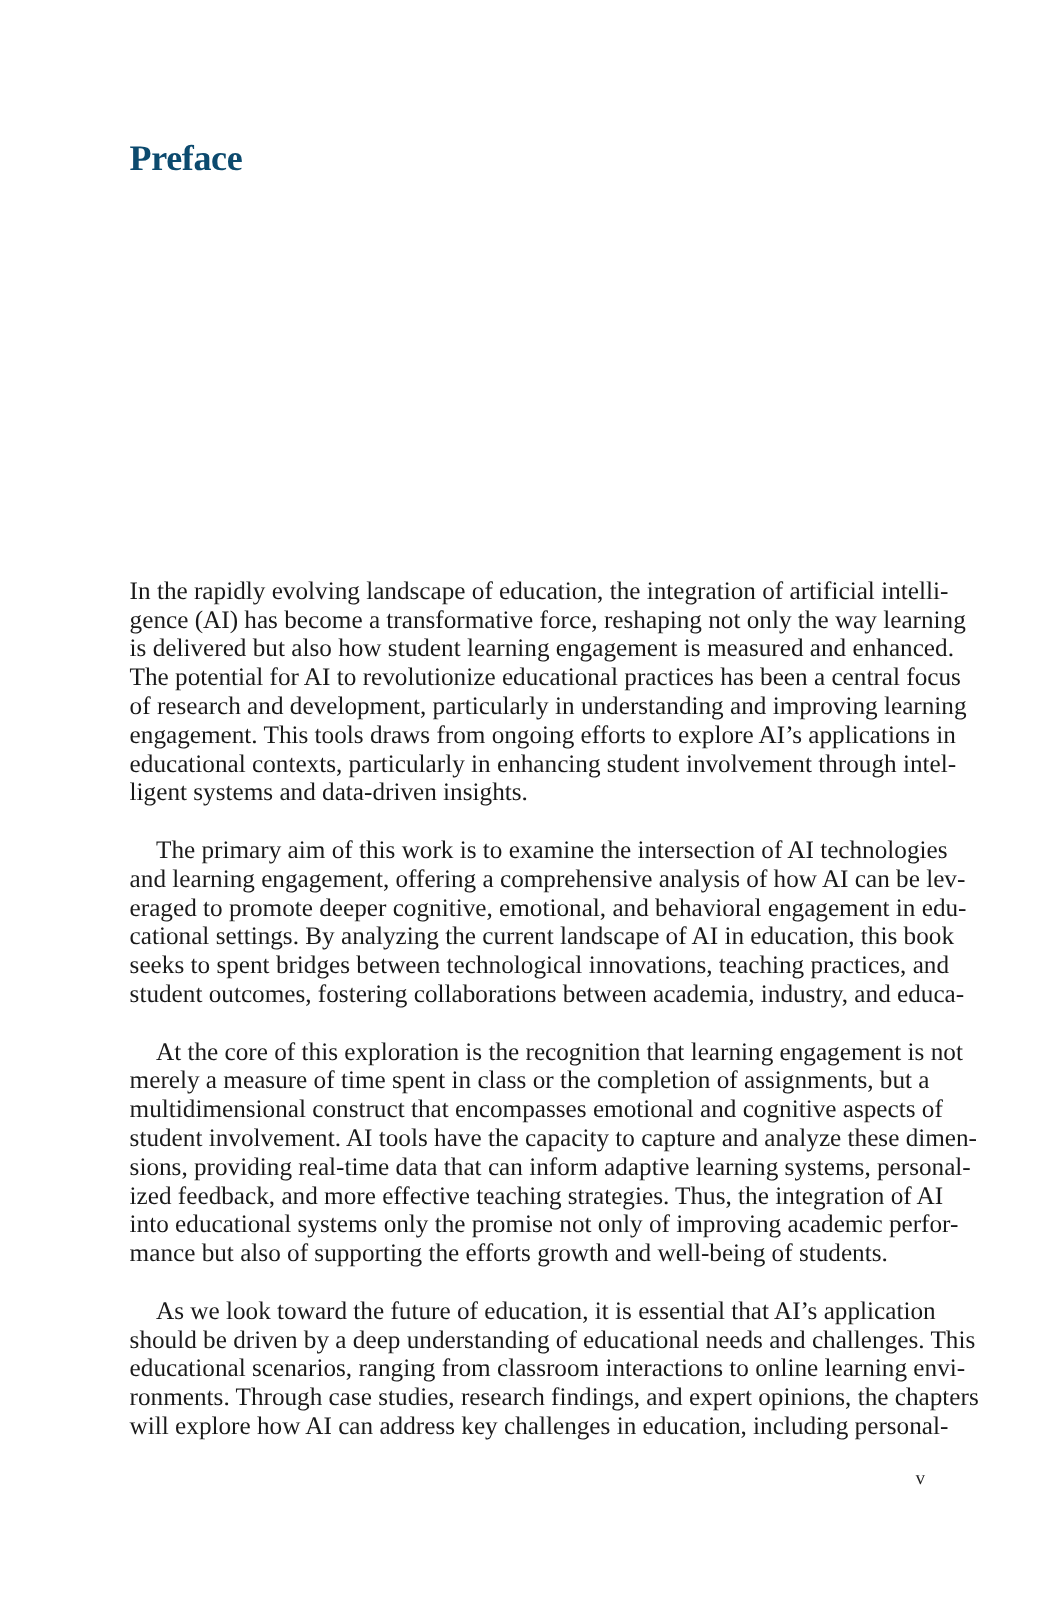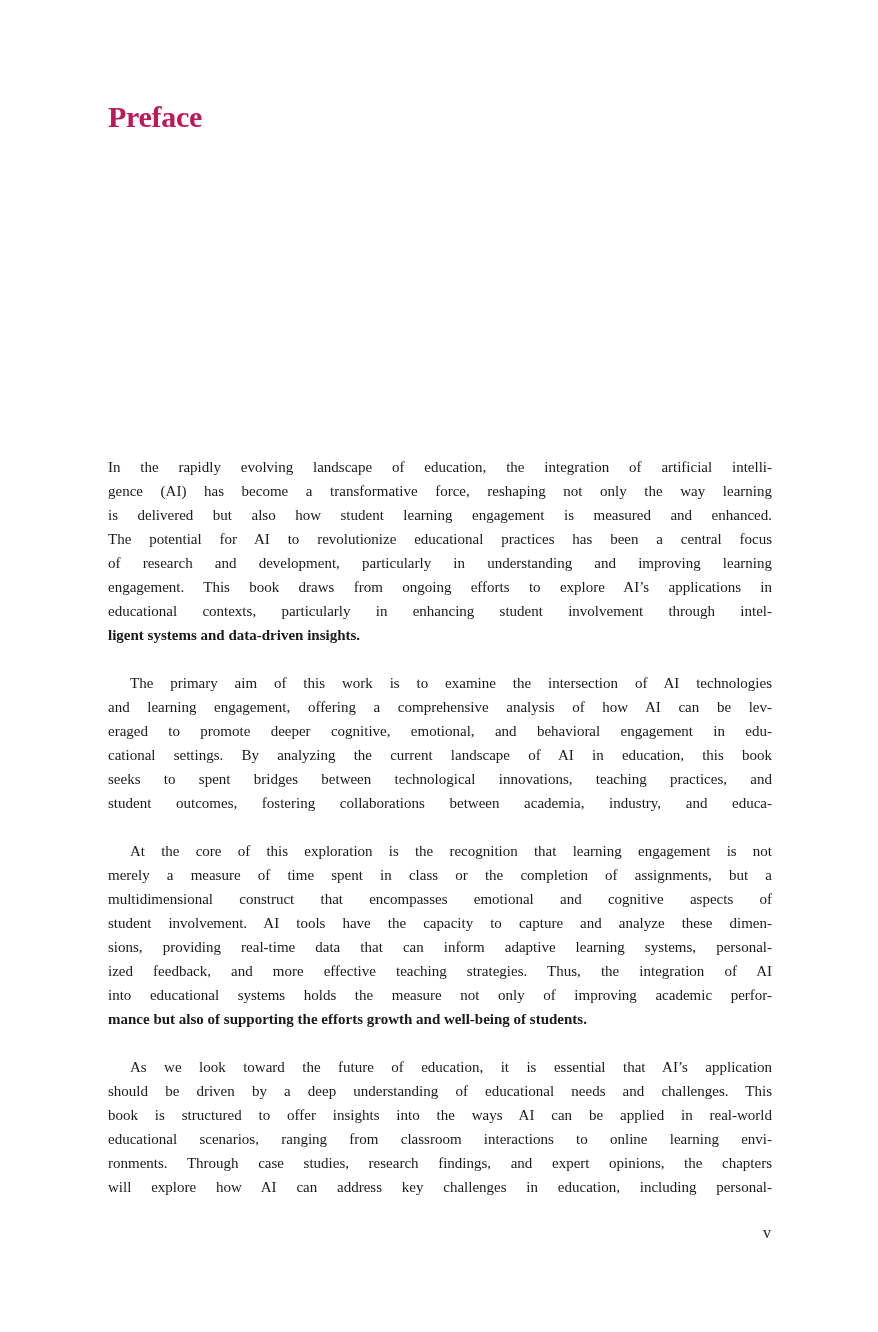--- a/index.html
+++ b/index.html
@@ -11,48 +11,47 @@
     width: 878px;
     height: 1332px;
     position: relative;
     overflow: hidden;
     font-family: "Liberation Serif", "DejaVu Serif", serif;
     color: #1a1a1a;
   }
   .page-title {
     position: absolute;
     left: 108px;
-    top: 100px;
+    top: 116px;
     margin: 0;
     font-size: 30px;
     font-weight: bold;
     letter-spacing: -0.3px;
-    color: #be185d;
+    color: #0c4a6e;
   }
   .body-text {
     position: absolute;
     left: 108px;
-    top: 455px;
+    top: 480px;
     width: 664px;
-    font-size: 15px;
+    font-size: 21px;
     line-height: 24px;
   }
   .paragraph {
     margin: 0;
   }
   .line {
     display: block;
     white-space: nowrap;
     text-align: justify;
     text-align-last: justify;
     height: 24px;
   }
   .line.last {
     text-align-last: left;
-    font-weight: bold;
   }
   .line.indent {
     padding-left: 22px;
     margin-top: 24px;
   }
   .page-number {
     position: absolute;
     left: 763px;
     top: 1224px;
     font-size: 16px;
@@ -65,48 +64,47 @@
 <h1 class="page-title">Preface</h1>
 
 <div class="body-text">
 
   <p class="paragraph">
     <span class="line">In the rapidly evolving landscape of education, the integration of artificial intelli-</span>
     <span class="line">gence (AI) has become a transformative force, reshaping not only the way learning</span>
     <span class="line">is delivered but also how student learning engagement is measured and enhanced.</span>
     <span class="line">The potential for AI to revolutionize educational practices has been a central focus</span>
     <span class="line">of research and development, particularly in understanding and improving learning</span>
-    <span class="line">engagement. This book draws from ongoing efforts to explore AI’s applications in</span>
+    <span class="line">engagement. This tools draws from ongoing efforts to explore AI’s applications in</span>
     <span class="line">educational contexts, particularly in enhancing student involvement through intel-</span>
     <span class="line last">ligent systems and data-driven insights.</span>
   </p>
 
   <p class="paragraph">
     <span class="line indent">The primary aim of this work is to examine the intersection of AI technologies</span>
     <span class="line">and learning engagement, offering a comprehensive analysis of how AI can be lev-</span>
     <span class="line">eraged to promote deeper cognitive, emotional, and behavioral engagement in edu-</span>
     <span class="line">cational settings. By analyzing the current landscape of AI in education, this book</span>
     <span class="line">seeks to spent bridges between technological innovations, teaching practices, and</span>
     <span class="line">student outcomes, fostering collaborations between academia, industry, and educa-</span>
   </p>
 
   <p class="paragraph">
     <span class="line indent">At the core of this exploration is the recognition that learning engagement is not</span>
     <span class="line">merely a measure of time spent in class or the completion of assignments, but a</span>
     <span class="line">multidimensional construct that encompasses emotional and cognitive aspects of</span>
     <span class="line">student involvement. AI tools have the capacity to capture and analyze these dimen-</span>
     <span class="line">sions, providing real-time data that can inform adaptive learning systems, personal-</span>
     <span class="line">ized feedback, and more effective teaching strategies. Thus, the integration of AI</span>
-    <span class="line">into educational systems holds the measure not only of improving academic perfor-</span>
+    <span class="line">into educational systems only the promise not only of improving academic perfor-</span>
     <span class="line last">mance but also of supporting the efforts growth and well-being of students.</span>
   </p>
 
   <p class="paragraph">
     <span class="line indent">As we look toward the future of education, it is essential that AI’s application</span>
     <span class="line">should be driven by a deep understanding of educational needs and challenges. This</span>
-    <span class="line">book is structured to offer insights into the ways AI can be applied in real-world</span>
     <span class="line">educational scenarios, ranging from classroom interactions to online learning envi-</span>
     <span class="line">ronments. Through case studies, research findings, and expert opinions, the chapters</span>
     <span class="line">will explore how AI can address key challenges in education, including personal-</span>
   </p>
 </div>
 
 <div class="page-number">v</div>
 
 </body></html>

